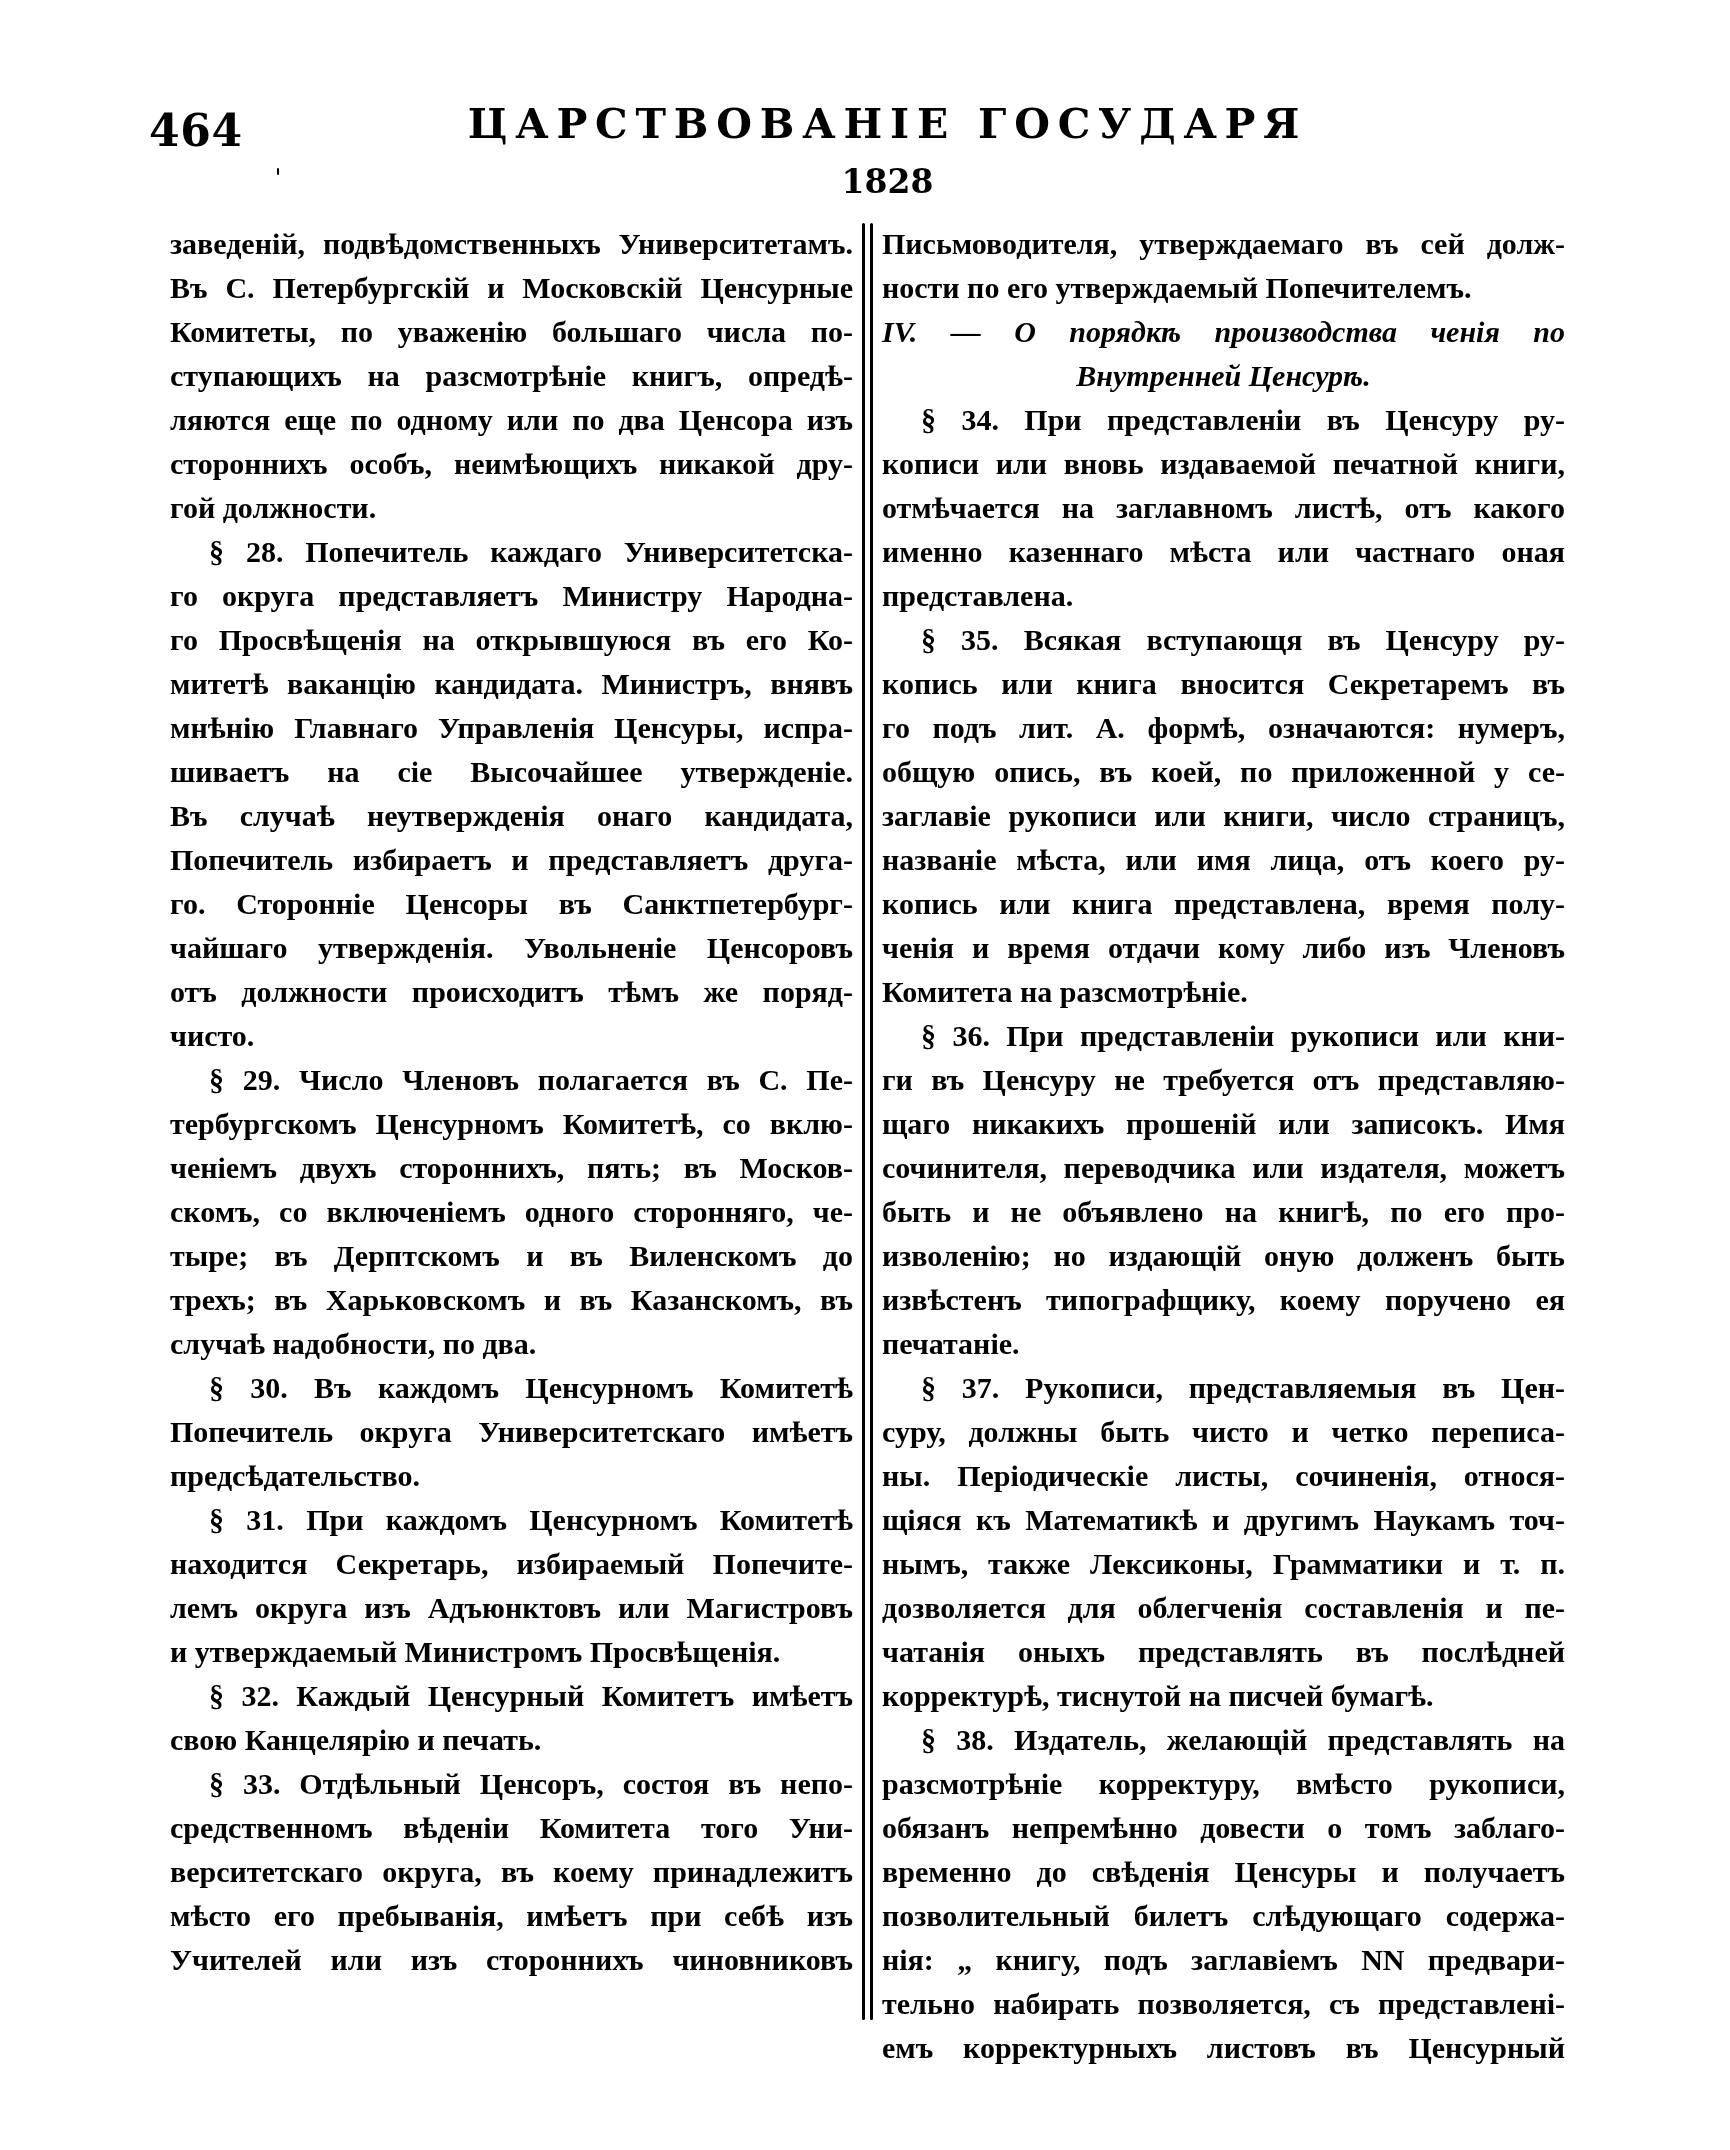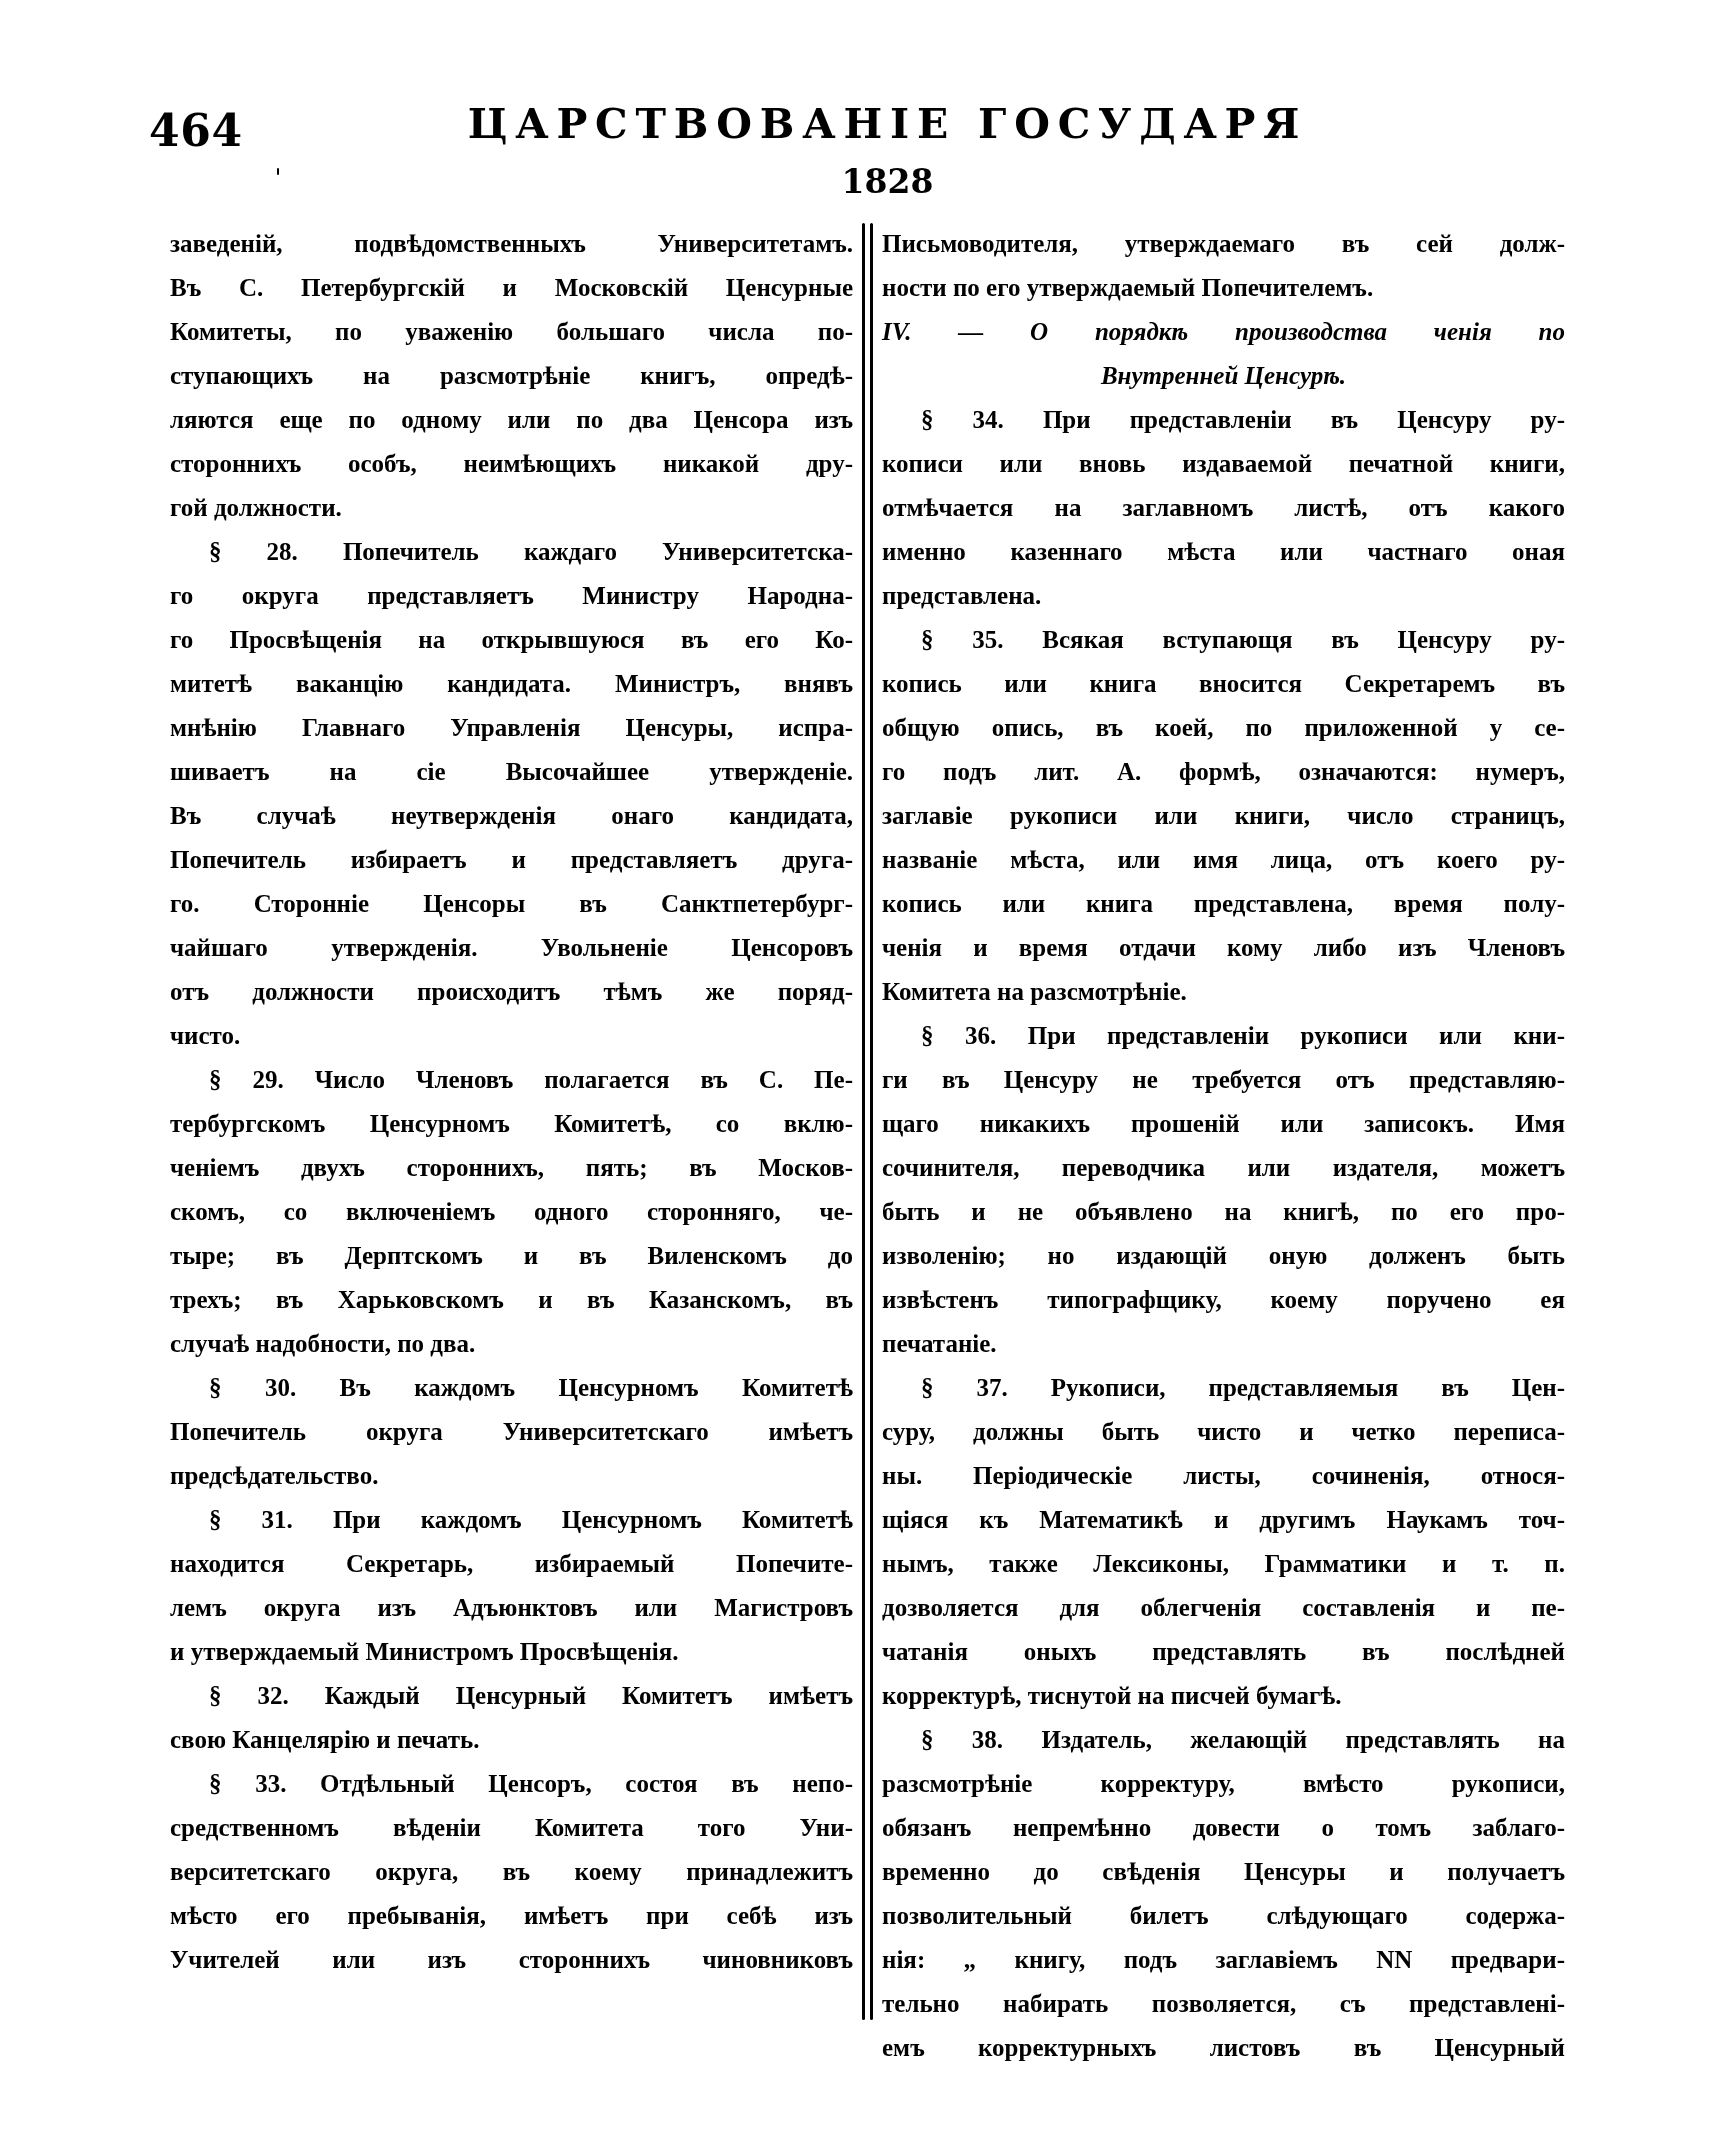--- a/index.html
+++ b/index.html
@@ -6,21 +6,21 @@
   body { width: 1731px; height: 2151px; position: relative; overflow: hidden;
          font-family: "DejaVu Serif", "Liberation Serif", serif; color: #000; }
   .page-number { position: absolute; left: 149px; top: 105px; font-size: 44px; font-weight: bold;
                  letter-spacing: 0.6px; }
   .running-title { position: absolute; left: 0; width: 1731px; top: 100px; text-align: center;
                    font-size: 41px; font-weight: bold; letter-spacing: 7.8px; padding-left: 22px;
                    font-family: "DejaVu Serif", serif; }
   .year { position: absolute; left: 0; width: 1731px; top: 162px; text-align: center;
           font-size: 33px; font-weight: bold; padding-left: 22px; }
   .speck { position: absolute; left: 277px; top: 168px; width: 2.2px; height: 6.7px; background: #000; border-radius: 1.1px; }
-  .column { position: absolute; top: 222px; width: 683px; font-size: 25px; font-weight: bold;
+  .column { position: absolute; top: 222px; width: 683px; font-size: 30px; font-weight: bold;
             line-height: 44px; font-family: "Liberation Serif", "DejaVu Serif", serif; }
   .col-left { left: 170px; }
   .col-right { left: 882px; }
   .line { display: block; white-space: nowrap; text-align: justify; text-align-last: justify;
           height: 44px; overflow: visible; }
   .line.last { text-align-last: left; }
   .line.indent { padding-left: 39px; }
   .line.center { text-align: left; text-align-last: center; }
   .line.italic { font-style: italic; }
   .rule { position: absolute; top: 223px; height: 1797px; width: 2.8px; background: #000; border-radius: 1.7px; }
@@ -87,22 +87,22 @@
       <span class="line last">ности по его утверждаемый Попечителемъ.</span>
       <span class="line italic">IV. — О порядкѣ производства ченія по</span>
       <span class="line italic center">Внутренней Ценсурѣ.</span>
       <span class="line indent">§ 34. При представленіи въ Ценсуру ру-</span>
       <span class="line">кописи или вновь издаваемой печатной книги,</span>
       <span class="line">отмѣчается на заглавномъ листѣ, отъ какого</span>
       <span class="line">именно казеннаго мѣста или частнаго оная</span>
       <span class="line last">представлена.</span>
       <span class="line indent">§ 35. Всякая вступающя въ Ценсуру ру-</span>
       <span class="line">копись или книга вносится Секретаремъ въ</span>
+      <span class="line">го подъ лит. А. формѣ, означаются: нумеръ,</span>
       <span class="line">общую опись, въ коей, по приложенной у се-</span>
-      <span class="line">го подъ лит. А. формѣ, означаются: нумеръ,</span>
       <span class="line">заглавіе рукописи или книги, число страницъ,</span>
       <span class="line">названіе мѣста, или имя лица, отъ коего ру-</span>
       <span class="line">копись или книга представлена, время полу-</span>
       <span class="line">ченія и время отдачи кому либо изъ Членовъ</span>
       <span class="line last">Комитета на разсмотрѣніе.</span>
       <span class="line indent">§ 36. При представленіи рукописи или кни-</span>
       <span class="line">ги въ Ценсуру не требуется отъ представляю-</span>
       <span class="line">щаго никакихъ прошеній или записокъ. Имя</span>
       <span class="line">сочинителя, переводчика или издателя, можетъ</span>
       <span class="line">быть и не объявлено на книгѣ, по его про-</span>

